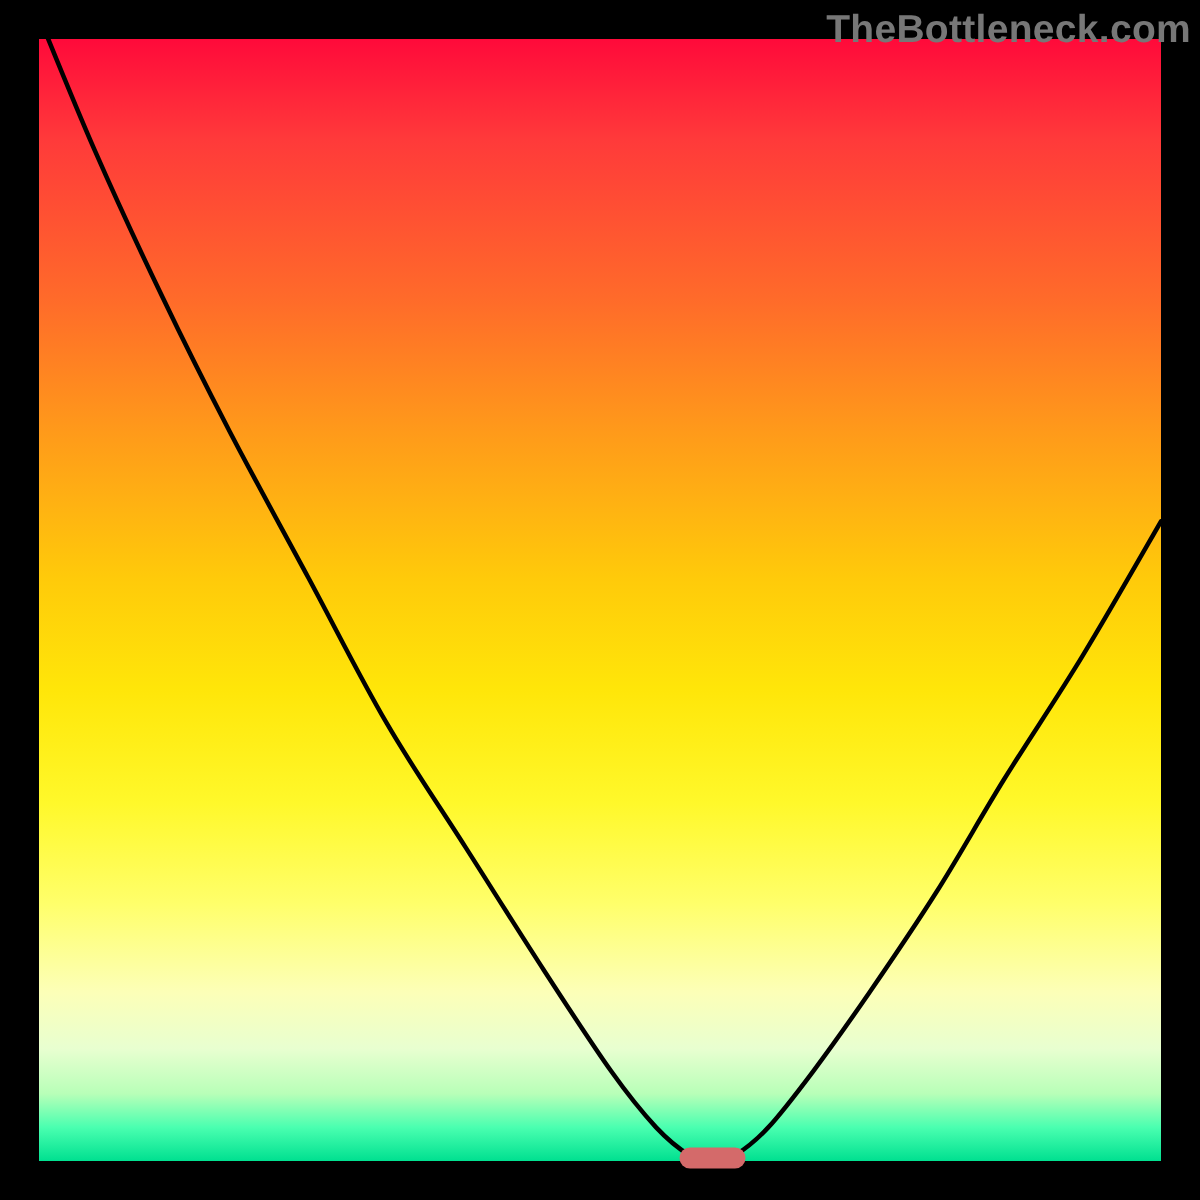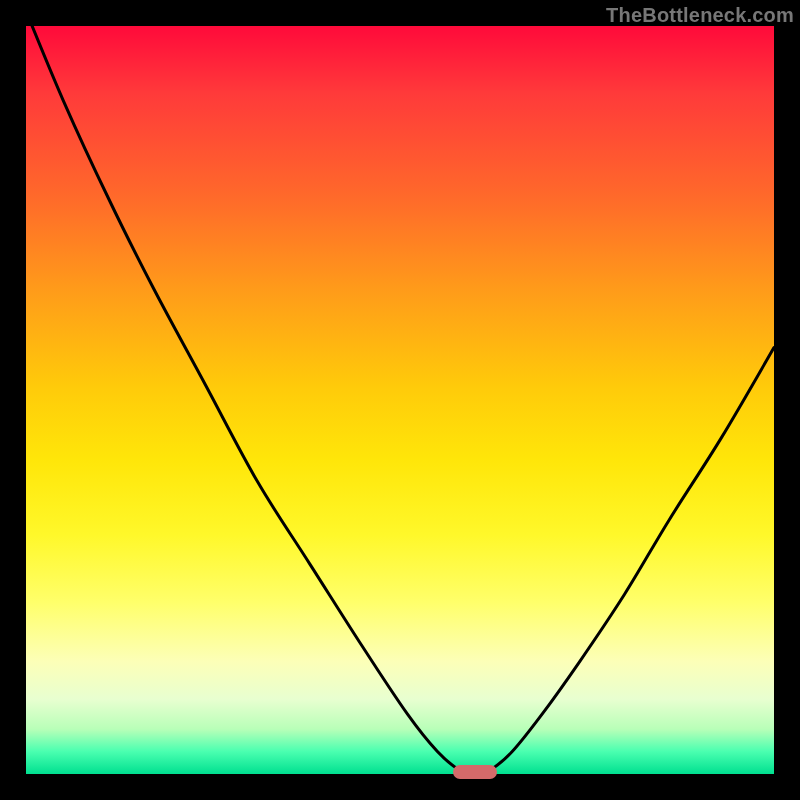--- a/index.html
+++ b/index.html
@@ -41,21 +41,21 @@
   svg.curve {
     position: absolute;
     left: 0;
     top: 0;
   }
   .watermark {
     position: absolute;
     top: 4px;
     right: 6px;
     font-family: Arial, Helvetica, sans-serif;
-    font-size: 20px;
+    font-size: 26px;
     font-weight: bold;
     color: #777;
     letter-spacing: 0.2px;
   }
   .marker {
     position: absolute;
     width: 44px;
     height: 14px;
     border-radius: 9px;
     background: #d46a6a;

